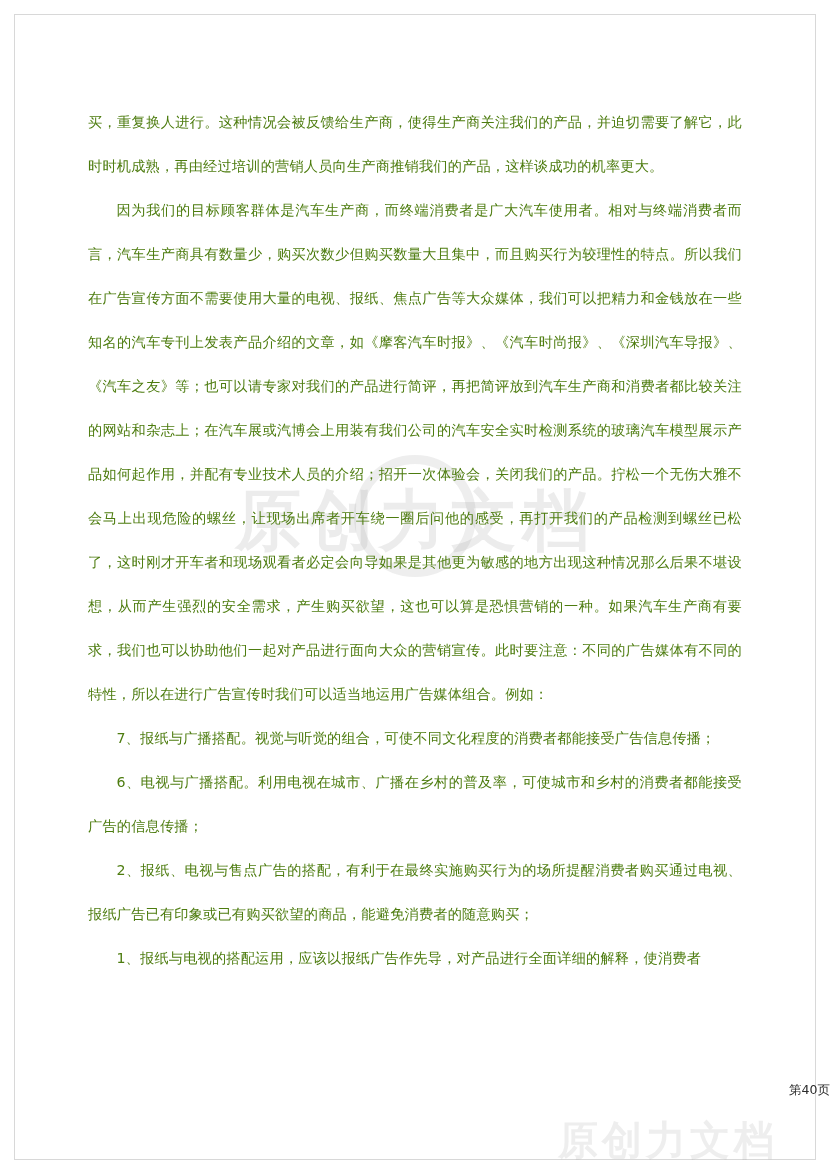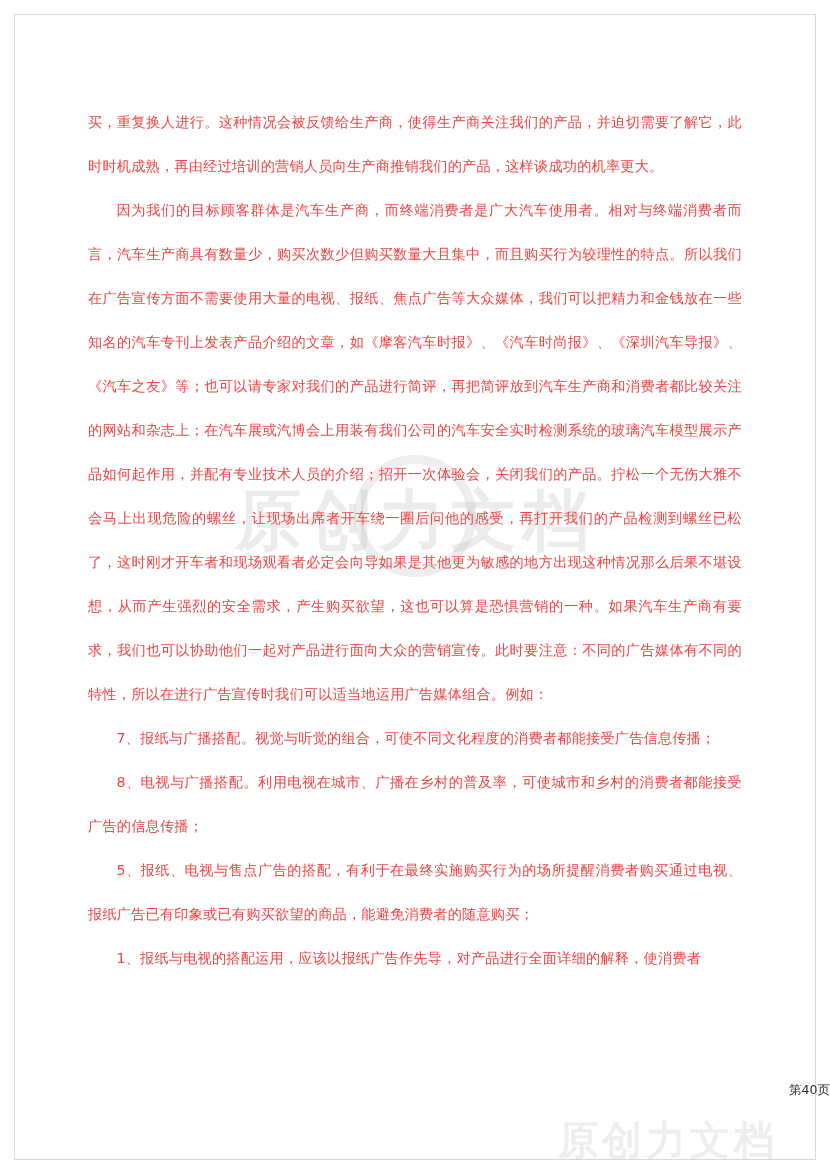--- a/index.html
+++ b/index.html
@@ -31,21 +31,21 @@
   .content {
     position: absolute;
     left: 88px;
     top: 100px;
     width: 654px;
   }
   p {
     margin: 0 0 0 0;
     font-size: 14.2px;
     line-height: 44px;
-    color: #ef4444;
+    color: #4d7c0f;
     text-align: justify;
     text-justify: inter-ideograph;
     letter-spacing: 0.2px;
   }
   p.indent {
     text-indent: 2em;
   }
   p.heading {
     font-size: 14.6px;
     letter-spacing: 1px;
@@ -105,19 +105,19 @@
   <div class="watermark wm-center">原创力文档</div>
   <div class="watermark wm-corner">原创力文档</div>
 
   <div class="content">
     <p>买，重复换人进行。这种情况会被反馈给生产商，使得生产商关注我们的产品，并迫切需要了解它，此时时机成熟，再由经过培训的营销人员向生产商推销我们的产品，这样谈成功的机率更大。</p>
 
 
     <p class="indent">因为我们的目标顾客群体是汽车生产商，而终端消费者是广大汽车使用者。相对与终端消费者而言，汽车生产商具有数量少，购买次数少但购买数量大且集中，而且购买行为较理性的特点。所以我们在广告宣传方面不需要使用大量的电视、报纸、焦点广告等大众媒体，我们可以把精力和金钱放在一些知名的汽车专刊上发表产品介绍的文章，如《摩客汽车时报》、《汽车时尚报》、《深圳汽车导报》、《汽车之友》等；也可以请专家对我们的产品进行简评，再把简评放到汽车生产商和消费者都比较关注的网站和杂志上；在汽车展或汽博会上用装有我们公司的汽车安全实时检测系统的玻璃汽车模型展示产品如何起作用，并配有专业技术人员的介绍；招开一次体验会，关闭我们的产品。拧松一个无伤大雅不会马上出现危险的螺丝，让现场出席者开车绕一圈后问他的感受，再打开我们的产品检测到螺丝已松了，这时刚才开车者和现场观看者必定会向导如果是其他更为敏感的地方出现这种情况那么后果不堪设想，从而产生强烈的安全需求，产生购买欲望，这也可以算是恐惧营销的一种。如果汽车生产商有要求，我们也可以协助他们一起对产品进行面向大众的营销宣传。此时要注意：不同的广告媒体有不同的特性，所以在进行广告宣传时我们可以适当地运用广告媒体组合。例如：</p>
 
     <p class="indent">7、报纸与广播搭配。视觉与听觉的组合，可使不同文化程度的消费者都能接受广告信息传播；</p>
-    <p class="indent">8、电视与广播搭配。利用电视在城市、广播在乡村的普及率，可使城市和乡村的消费者都能接受广告的信息传播；</p>
-    <p class="indent">5、报纸、电视与售点广告的搭配，有利于在最终实施购买行为的场所提醒消费者购买通过电视、报纸广告已有印象或已有购买欲望的商品，能避免消费者的随意购买；</p>
+    <p class="indent">6、电视与广播搭配。利用电视在城市、广播在乡村的普及率，可使城市和乡村的消费者都能接受广告的信息传播；</p>
+    <p class="indent">2、报纸、电视与售点广告的搭配，有利于在最终实施购买行为的场所提醒消费者购买通过电视、报纸广告已有印象或已有购买欲望的商品，能避免消费者的随意购买；</p>
     <p class="indent">1、报纸与电视的搭配运用，应该以报纸广告作先导，对产品进行全面详细的解释，使消费者</p>
   </div>
 
   <div class="page-number">第40页</div>
 </div>
 
 </body></html>

